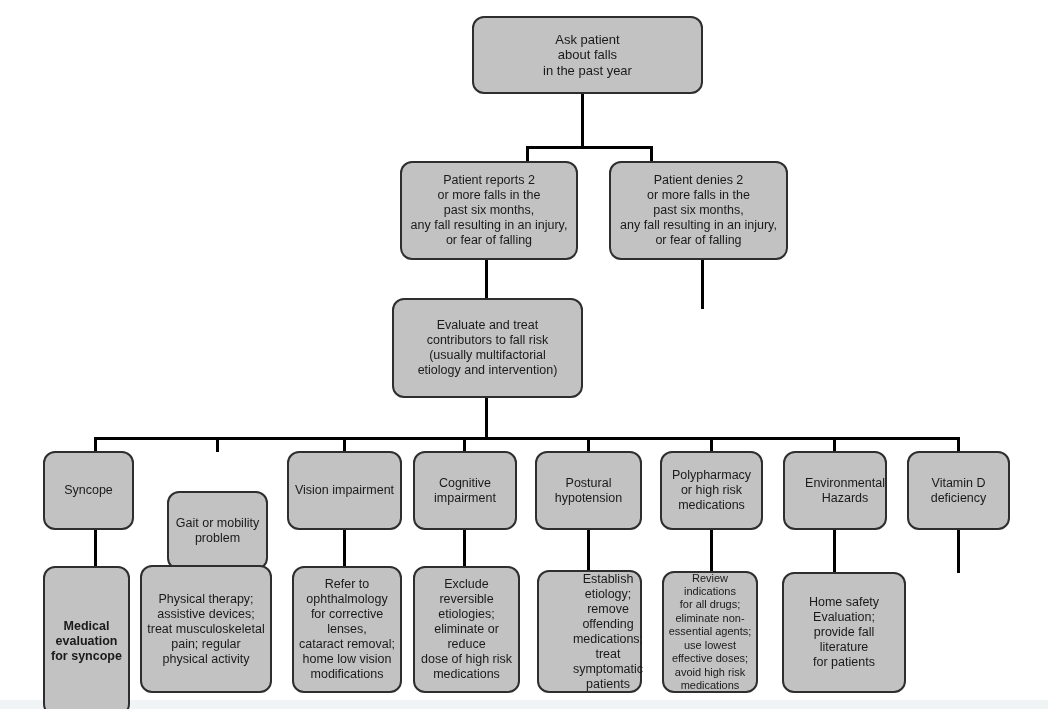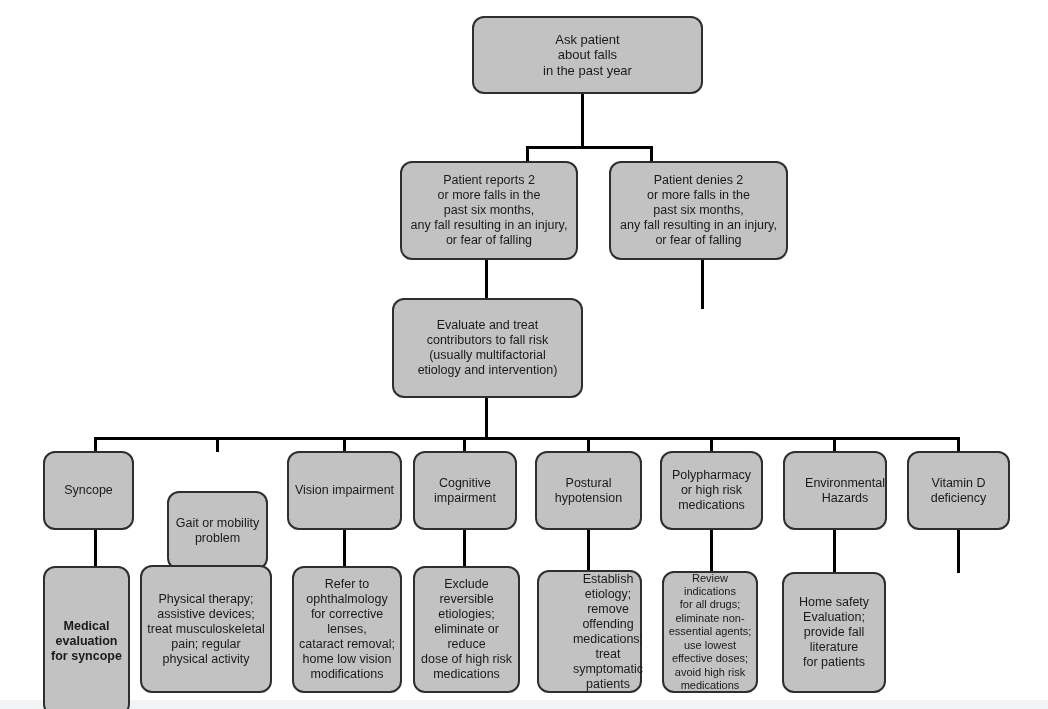--- a/index.html
+++ b/index.html
@@ -57,21 +57,21 @@
   #n-f5 { left: 660px; top: 451px; width: 103px; height: 79px; }
   #n-f6 { left: 783px; top: 451px; width: 104px; height: 79px; padding-left: 23px; }
   #n-f7 { left: 907px; top: 451px; width: 103px; height: 79px; }
   
   #n-i0 { left: 43px;  top: 566px; width: 87px;  height: 150px; font-weight: bold; }
   #n-i1 { left: 140px; top: 565px; width: 132px; height: 128px; }
   #n-i2 { left: 292px; top: 566px; width: 110px; height: 127px; }
   #n-i3 { left: 413px; top: 566px; width: 107px; height: 127px; }
   #n-i4 { left: 537px; top: 570px; width: 105px; height: 123px; padding-left: 40px; }
   #n-i5 { left: 662px; top: 571px; width: 96px;  height: 122px; font-size: 11px; line-height: 1.22; }
-  #n-i6 { left: 782px; top: 572px; width: 104px; height: 121px; }
+  #n-i6 { left: 782px; top: 572px; width: 124px; height: 121px; }
   #n-i7 { left: 903px; top: 572px; width: 109px; height: 121px; }
   
   #c-root-stem        { left: 581px; top: 94px;  height: 55px; }
   #c-split            { left: 526px; top: 146px; width: 127px; }
   #c-drop-reports     { left: 526px; top: 146px; height: 16px; }
   #c-drop-denies      { left: 650px; top: 146px; height: 16px; }
   #c-reports-evaluate { left: 485px; top: 260px; height: 39px; }
   #c-denies-reassess  { left: 701px; top: 260px; height: 49px; }
   #c-evaluate-stem    { left: 485px; top: 398px; height: 42px; }
   #c-bus              { left: 94px;  top: 437px; width: 866px; }

